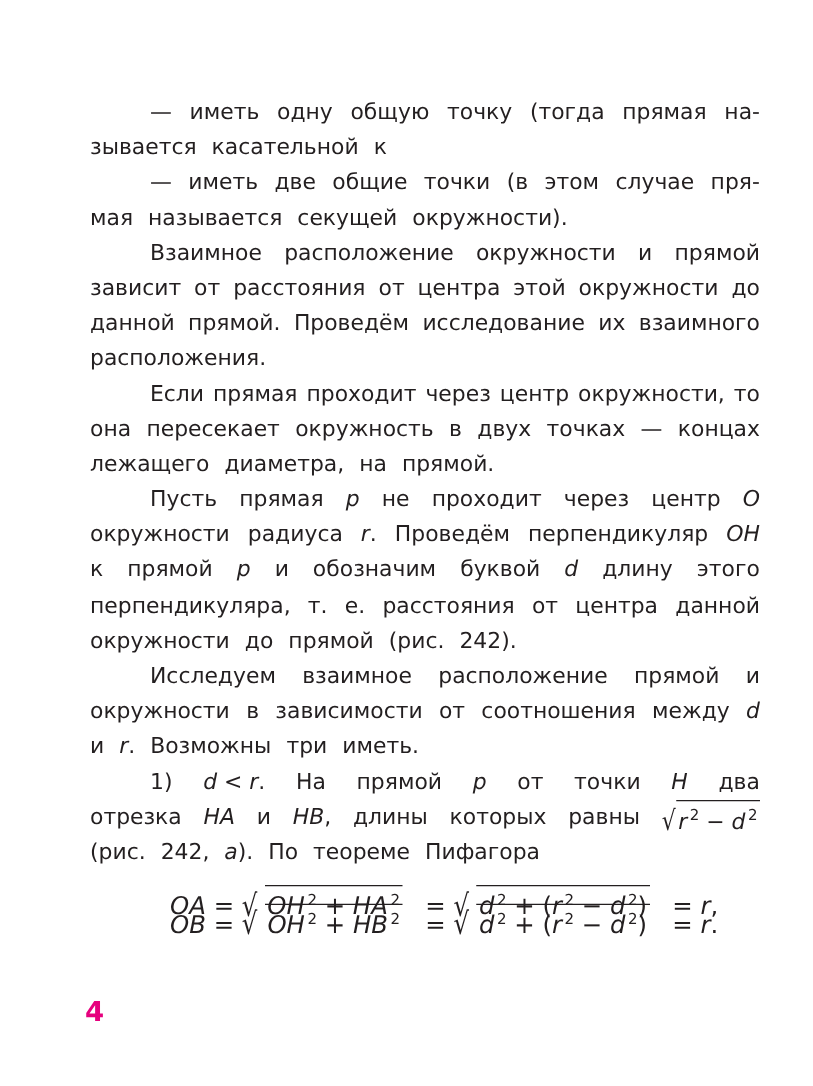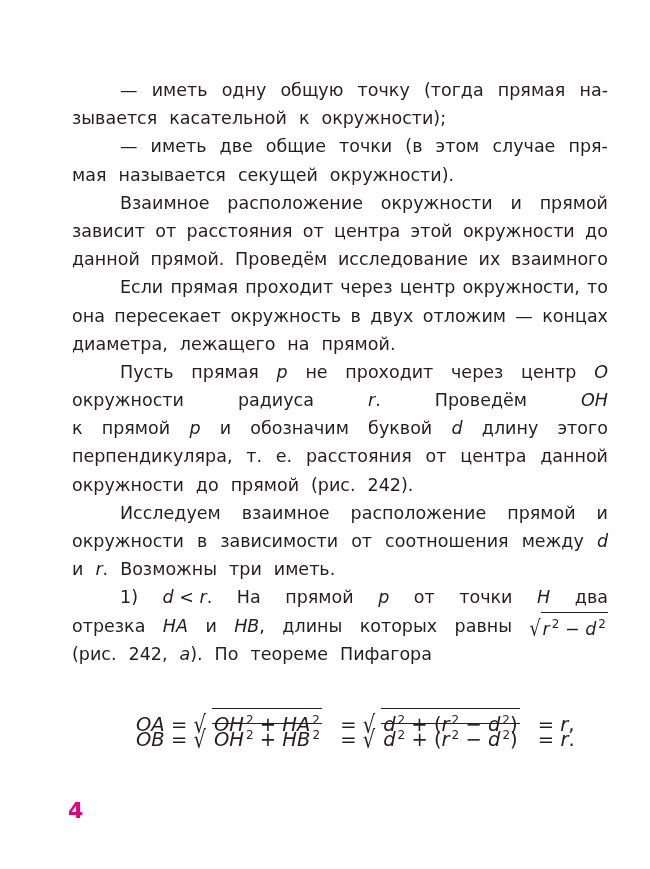--- a/index.html
+++ b/index.html
@@ -31,21 +31,20 @@
       <span>общую</span>
       <span>точку</span>
       <span>(тогда</span>
       <span>прямая</span>
       <span>на-</span>
     </div>
     <div class="line last">
       <span>зывается</span>
       <span>касательной</span>
       <span>к</span>
-      <span>окружности);</span>
     </div>
     <div class="line indent">
       <span>—</span>
       <span>иметь</span>
       <span>две</span>
       <span>общие</span>
       <span>точки</span>
       <span>(в</span>
       <span>этом</span>
       <span>случае</span>
@@ -75,60 +74,64 @@
       <span>до</span>
     </div>
     <div class="line">
       <span>данной</span>
       <span>прямой.</span>
       <span>Проведём</span>
       <span>исследование</span>
       <span>их</span>
       <span>взаимного</span>
     </div>
+    <div class="line last">
+      <span>расположения.</span>
+    </div>
     <div class="line indent">
       <span>Если</span>
       <span>прямая</span>
       <span>проходит</span>
       <span>через</span>
       <span>центр</span>
       <span>окружности,</span>
       <span>то</span>
     </div>
     <div class="line">
       <span>она</span>
       <span>пересекает</span>
       <span>окружность</span>
       <span>в</span>
       <span>двух</span>
-      <span>отложим</span>
+      <span>точках</span>
       <span>—</span>
       <span>концах</span>
     </div>
     <div class="line last">
+      <span>лежащего</span>
       <span>диаметра,</span>
-      <span>лежащего</span>
       <span>на</span>
       <span>прямой.</span>
     </div>
     <div class="line indent">
       <span>Пусть</span>
       <span>прямая</span>
       <span><i>p</i></span>
       <span>не</span>
       <span>проходит</span>
       <span>через</span>
       <span>центр</span>
       <span><i>O</i></span>
     </div>
     <div class="line">
       <span>окружности</span>
       <span>радиуса</span>
       <span><i>r</i>.</span>
       <span>Проведём</span>
+      <span>перпендикуляр</span>
       <span><i>OH</i></span>
     </div>
     <div class="line">
       <span>к</span>
       <span>прямой</span>
       <span><i>p</i></span>
       <span>и</span>
       <span>обозначим</span>
       <span>буквой</span>
       <span><i>d</i></span>

